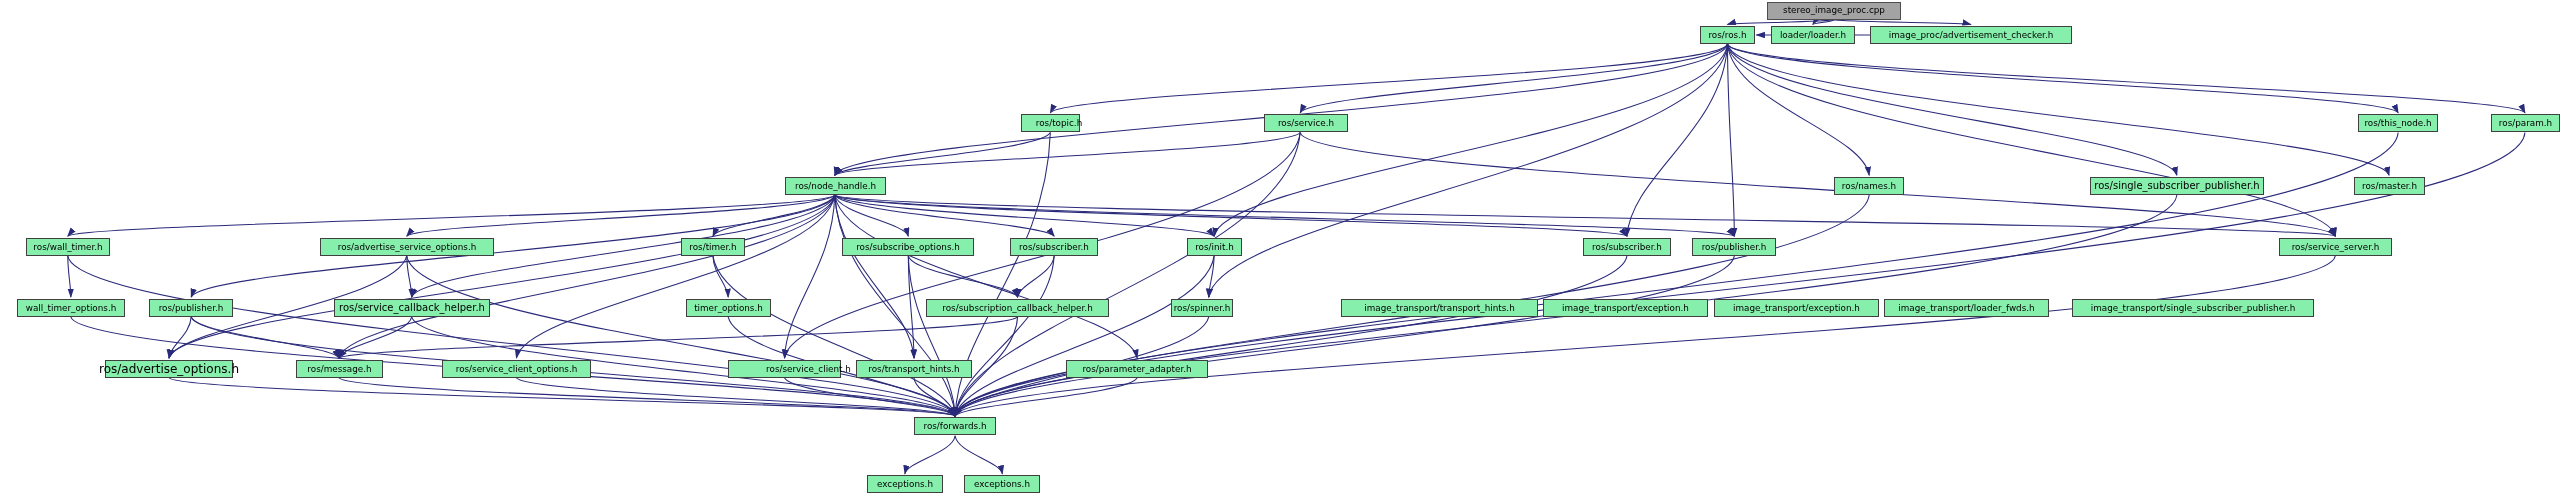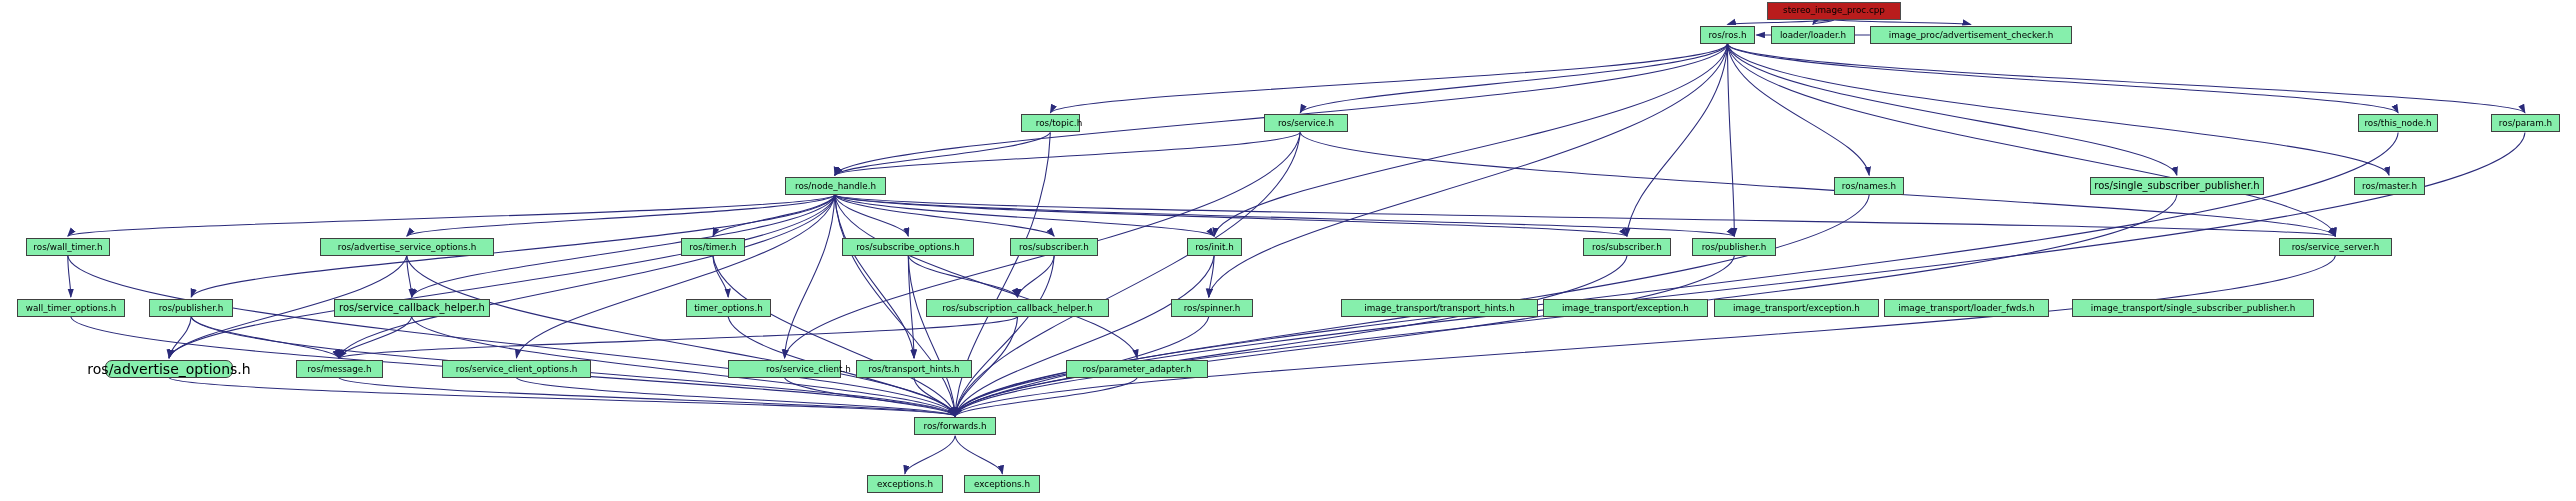--- a/index.html
+++ b/index.html
@@ -3,21 +3,21 @@
 <meta charset="utf-8">
 <style>
   html,body{margin:0;padding:0;background:#ffffff;}
   #canvas{position:relative;width:2576px;height:502px;background:#ffffff;
           font-family:"DejaVu Sans","Liberation Sans",sans-serif;overflow:hidden;}
   svg#edges{position:absolute;left:0;top:0;width:2576px;height:502px;}
   .node{position:absolute;box-sizing:border-box;border:1.1px solid #7f7f7f;
         background:#86efac;display:flex;align-items:center;justify-content:center;
         white-space:nowrap;color:#000000;}
   .node span{display:block;line-height:1;}
-  .node.root{background:#b91c1c;border:1.5px solid #4d4d4d;}
+  .node.root{background:#a3a3a3;border:1.5px solid #4d4d4d;}
   .node.solidborder{border:1.1px solid #404040;}
 </style>
 </head>
 <body>
 
 <div id="canvas">
   <svg id="edges" viewBox="0 0 3382 659" xmlns="http://www.w3.org/2000/svg">
     <defs>
       <marker id="arrow" markerWidth="9" markerHeight="9" refX="8" refY="3" orient="auto" markerUnits="strokeWidth">
         <path d="M0,0 L9,3 L0,6 z" fill="#2a2a7a"></path>
@@ -178,39 +178,39 @@
       </div>
       <div class="node solidborder" style="left: 334px; top: 299px; width: 156px; height: 18.3px; font-size: 10px;">
         <span>ros/service_callback_helper.h</span>
       </div>
       <div class="node solidborder" style="left: 686px; top: 299px; width: 85px; height: 18.3px; font-size: 8.8px;">
         <span>timer_options.h</span>
       </div>
       <div class="node solidborder" style="left: 926px; top: 299px; width: 183px; height: 18.3px; font-size: 8.8px;">
         <span>ros/subscription_callback_helper.h</span>
       </div>
-      <div class="node solidborder" style="left: 1171px; top: 299px; width: 82px; height: 18.3px; font-size: 8.8px;">
+      <div class="node solidborder" style="left: 1171px; top: 299px; width: 62px; height: 18.3px; font-size: 8.8px;">
         <span>ros/spinner.h</span>
       </div>
       <div class="node solidborder" style="left: 1341px; top: 299px; width: 197px; height: 18.3px; font-size: 8.8px;">
         <span>image_transport/transport_hints.h</span>
       </div>
       <div class="node solidborder" style="left: 1543px; top: 299px; width: 165px; height: 18.3px; font-size: 8.8px;">
         <span>image_transport/exception.h</span>
       </div>
       <div class="node solidborder" style="left: 1714px; top: 299px; width: 165px; height: 18.3px; font-size: 8.8px;">
         <span>image_transport/exception.h</span>
       </div>
       <div class="node solidborder" style="left: 1884px; top: 299px; width: 165px; height: 18.3px; font-size: 8.8px;">
         <span>image_transport/loader_fwds.h</span>
       </div>
       <div class="node solidborder" style="left: 2072px; top: 299px; width: 242px; height: 18.3px; font-size: 8.8px;">
         <span>image_transport/single_subscriber_publisher.h</span>
       </div>
-      <div class="node solidborder" style="left: 105px; top: 360px; width: 128px; height: 18.3px; font-size: 14px; border-radius: 7px;">
+      <div class="node solidborder" style="left: 105px; top: 360px; width: 128px; height: 18.3px; font-size: 12px;">
         <span>ros/advertise_options.h</span>
       </div>
       <div class="node solidborder" style="left: 296px; top: 360px; width: 87px; height: 18.3px; font-size: 8.8px;">
         <span>ros/message.h</span>
       </div>
       <div class="node solidborder" style="left: 442px; top: 360px; width: 149px; height: 18.3px; font-size: 8.8px;">
         <span>ros/service_client_options.h</span>
       </div>
       <div class="node solidborder" style="left: 728px; top: 360px; width: 113px; height: 18.3px; font-size: 8.8px; padding-left: 48px;">
         <span>ros/service_client.h</span>

